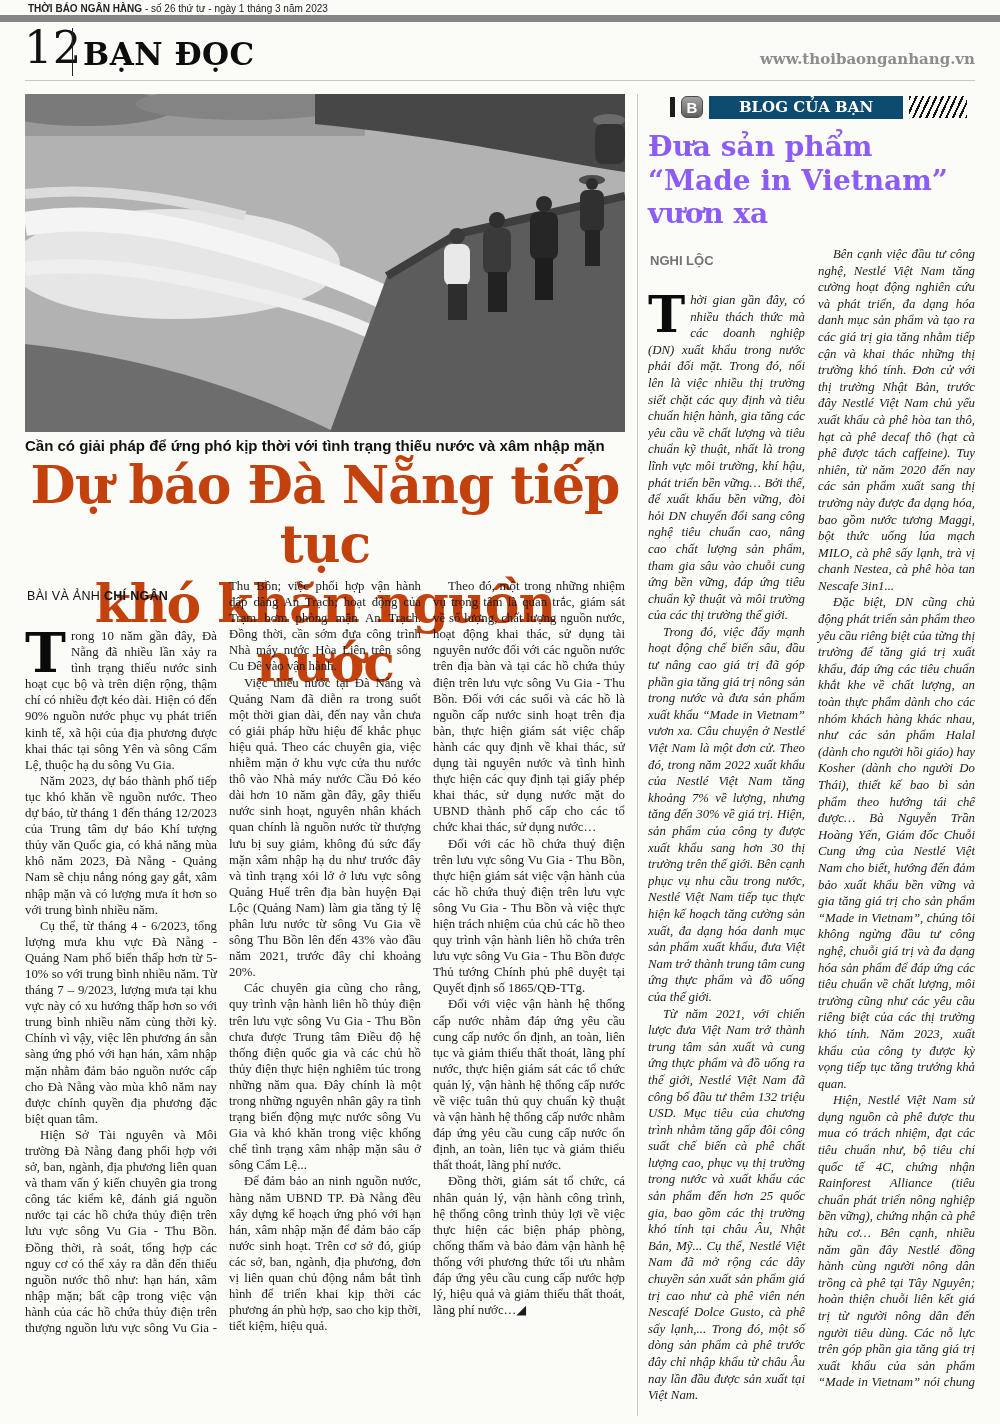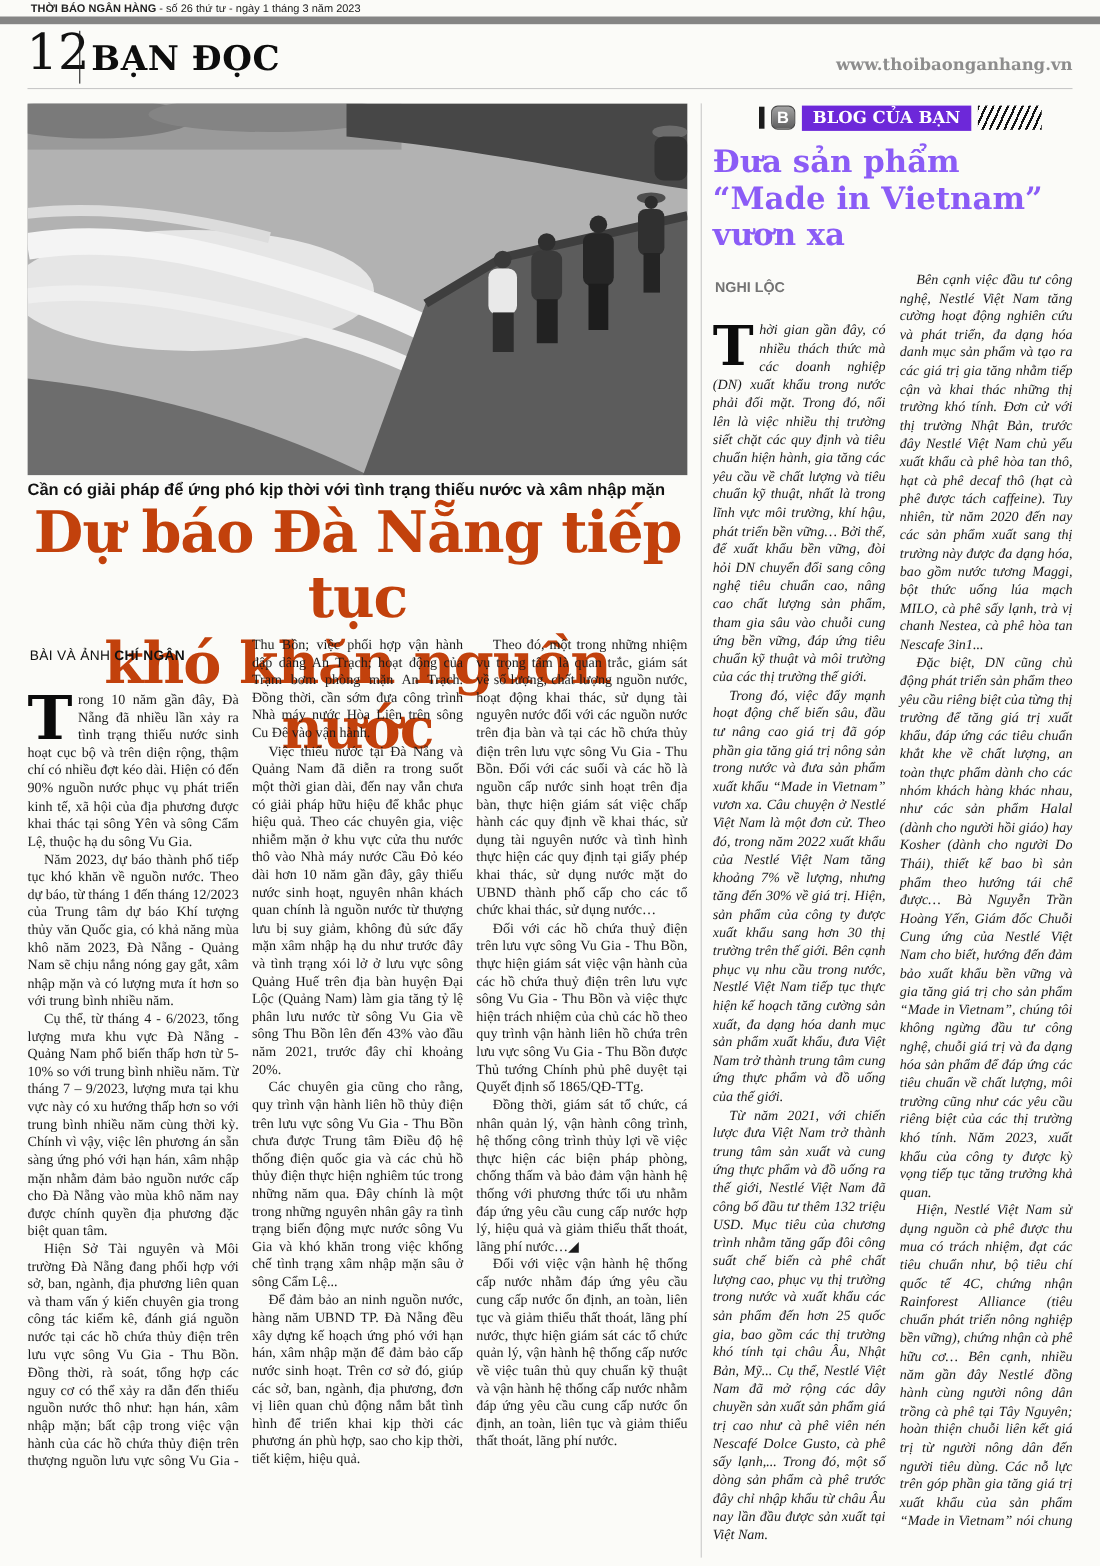--- a/index.html
+++ b/index.html
@@ -45,22 +45,22 @@
   
   .vert-rule{position:absolute;top:94px;left:637px;width:1px;height:1322px;background:#c9c9c9;}
 
   
   .badge-row{position:absolute;top:95px;left:648px;width:327px;height:24px;
              display:flex;align-items:center;justify-content:center;gap:6px;padding-left:14px;box-sizing:border-box;}
   .badge-bar{width:5px;height:20px;background:#1c1c1c;}
   .badge-b{width:22px;height:22px;border-radius:6px;background:linear-gradient(#a3a3a3,#5f5f5f);
            border:1px solid #4a4a4a;color:#fff;font-family:"Liberation Sans",sans-serif;
            font-weight:bold;font-size:15px;display:flex;align-items:center;justify-content:center;box-sizing:border-box;}
-  .badge-label{background:#6d28d9;color:#fff;font-family:"DejaVu Serif",serif;font-weight:bold;
-               font-size:15px;padding:2px 10px 3px;white-space:nowrap;}
+  .badge-label{background:#0c4a6e;color:#fff;font-family:"DejaVu Serif",serif;font-weight:bold;
+               font-size:15px;padding:2px 30px 3px;white-space:nowrap;}
   .badge-stripes{width:58px;height:22px;
                  background:repeating-linear-gradient(115deg,#141414 0 2px,transparent 2px 6px);}
   .blog-headline{position:absolute;top:130px;left:648px;width:327px;text-align:left;
                  font-family:"DejaVu Serif",serif;font-weight:bold;font-size:28px;line-height:1.2;color:#8b5cf6;}
   .blog-byline{position:absolute;top:253px;left:650px;font-family:"Liberation Sans",sans-serif;
                font-weight:bold;font-size:13px;color:#737373;}
   .blog-text{position:absolute;top:246px;left:648px;width:327px;height:1170px;
              column-count:2;column-gap:13px;font-style:italic;font-size:12.8px;line-height:16.6px;
              text-align:justify;overflow:hidden;}
   .blog-text p{margin:0;text-indent:15px;}
@@ -134,22 +134,22 @@
   <div class="main-text">
       <p class="first"><span class="dropcap">T</span>rong 10 năm gần đây, Đà Nẵng đã nhiều lần xảy ra tình trạng thiếu nước sinh hoạt cục bộ và trên diện rộng, thậm chí có nhiều đợt kéo dài. Hiện có đến 90% nguồn nước phục vụ phát triển kinh tế, xã hội của địa phương được khai thác tại sông Yên và sông Cẩm Lệ, thuộc hạ du sông Vu Gia.</p>
       <p>Năm 2023, dự báo thành phố tiếp tục khó khăn về nguồn nước. Theo dự báo, từ tháng 1 đến tháng 12/2023 của Trung tâm dự báo Khí tượng thủy văn Quốc gia, có khả năng mùa khô năm 2023, Đà Nẵng - Quảng Nam sẽ chịu nắng nóng gay gắt, xâm nhập mặn và có lượng mưa ít hơn so với trung bình nhiều năm.</p>
       <p>Cụ thể, từ tháng 4 - 6/2023, tổng lượng mưa khu vực Đà Nẵng - Quảng Nam phổ biến thấp hơn từ 5-10% so với trung bình nhiều năm. Từ tháng 7 – 9/2023, lượng mưa tại khu vực này có xu hướng thấp hơn so với trung bình nhiều năm cùng thời kỳ. Chính vì vậy, việc lên phương án sẵn sàng ứng phó với hạn hán, xâm nhập mặn nhằm đảm bảo nguồn nước cấp cho Đà Nẵng vào mùa khô năm nay được chính quyền địa phương đặc biệt quan tâm.</p>
       <p>Hiện Sở Tài nguyên và Môi trường Đà Nẵng đang phối hợp với sở, ban, ngành, địa phương liên quan và tham vấn ý kiến chuyên gia trong công tác kiểm kê, đánh giá nguồn nước tại các hồ chứa thủy điện trên lưu vực sông Vu Gia - Thu Bồn. Đồng thời, rà soát, tổng hợp các nguy cơ có thể xảy ra dẫn đến thiếu nguồn nước thô như: hạn hán, xâm nhập mặn; bất cập trong việc vận hành của các hồ chứa thủy điện trên thượng nguồn lưu vực sông Vu Gia - Thu Bồn; việc phối hợp vận hành đập dâng An Trạch; hoạt động của Trạm bơm phòng mặn An Trạch. Đồng thời, cần sớm đưa công trình Nhà máy nước Hòa Liên trên sông Cu Đê vào vận hành.</p>
       <p>Việc thiếu nước tại Đà Nẵng và Quảng Nam đã diễn ra trong suốt một thời gian dài, đến nay vẫn chưa có giải pháp hữu hiệu để khắc phục hiệu quả. Theo các chuyên gia, việc nhiễm mặn ở khu vực cửa thu nước thô vào Nhà máy nước Cầu Đỏ kéo dài hơn 10 năm gần đây, gây thiếu nước sinh hoạt, nguyên nhân khách quan chính là nguồn nước từ thượng lưu bị suy giảm, không đủ sức đẩy mặn xâm nhập hạ du như trước đây và tình trạng xói lở ở lưu vực sông Quảng Huế trên địa bàn huyện Đại Lộc (Quảng Nam) làm gia tăng tỷ lệ phân lưu nước từ sông Vu Gia về sông Thu Bồn lên đến 43% vào đầu năm 2021, trước đây chỉ khoảng 20%.</p>
       <p>Các chuyên gia cũng cho rằng, quy trình vận hành liên hồ thủy điện trên lưu vực sông Vu Gia - Thu Bồn chưa được Trung tâm Điều độ hệ thống điện quốc gia và các chủ hồ thủy điện thực hiện nghiêm túc trong những năm qua. Đây chính là một trong những nguyên nhân gây ra tình trạng biến động mực nước sông Vu Gia và khó khăn trong việc khống chế tình trạng xâm nhập mặn sâu ở sông Cẩm Lệ...</p>
       <p>Để đảm bảo an ninh nguồn nước, hàng năm UBND TP. Đà Nẵng đều xây dựng kế hoạch ứng phó với hạn hán, xâm nhập mặn để đảm bảo cấp nước sinh hoạt. Trên cơ sở đó, giúp các sở, ban, ngành, địa phương, đơn vị liên quan chủ động nắm bắt tình hình để triển khai kịp thời các phương án phù hợp, sao cho kịp thời, tiết kiệm, hiệu quả.</p>
       <p>Theo đó, một trong những nhiệm vụ trọng tâm là quan trắc, giám sát về số lượng, chất lượng nguồn nước, hoạt động khai thác, sử dụng tài nguyên nước đối với các nguồn nước trên địa bàn và tại các hồ chứa thủy điện trên lưu vực sông Vu Gia - Thu Bồn. Đối với các suối và các hồ là nguồn cấp nước sinh hoạt trên địa bàn, thực hiện giám sát việc chấp hành các quy định về khai thác, sử dụng tài nguyên nước và tình hình thực hiện các quy định tại giấy phép khai thác, sử dụng nước mặt do UBND thành phố cấp cho các tổ chức khai thác, sử dụng nước…</p>
       <p>Đối với các hồ chứa thuỷ điện trên lưu vực sông Vu Gia - Thu Bồn, thực hiện giám sát việc vận hành của các hồ chứa thuỷ điện trên lưu vực sông Vu Gia - Thu Bồn và việc thực hiện trách nhiệm của chủ các hồ theo quy trình vận hành liên hồ chứa trên lưu vực sông Vu Gia - Thu Bồn được Thủ tướng Chính phủ phê duyệt tại Quyết định số 1865/QĐ-TTg.</p>
+      <p>Đối với việc vận hành hệ thống cấp nước nhằm đáp ứng yêu cầu cung cấp nước ổn định, an toàn, liên tục và giảm thiểu thất thoát, lãng phí nước, thực hiện giám sát các tổ chức quản lý, vận hành hệ thống cấp nước về việc tuân thủ quy chuẩn kỹ thuật và vận hành hệ thống cấp nước nhằm đáp ứng yêu cầu cung cấp nước ổn định, an toàn, liên tục và giảm thiểu thất thoát, lãng phí nước.</p>
       <p>Đồng thời, giám sát tổ chức, cá nhân quản lý, vận hành công trình, hệ thống công trình thủy lợi về việc thực hiện các biện pháp phòng, chống thấm và bảo đảm vận hành hệ thống với phương thức tối ưu nhằm đáp ứng yêu cầu cung cấp nước hợp lý, hiệu quả và giảm thiểu thất thoát, lãng phí nước…◢</p>
-      <p>Đối với việc vận hành hệ thống cấp nước nhằm đáp ứng yêu cầu cung cấp nước ổn định, an toàn, liên tục và giảm thiểu thất thoát, lãng phí nước, thực hiện giám sát các tổ chức quản lý, vận hành hệ thống cấp nước về việc tuân thủ quy chuẩn kỹ thuật và vận hành hệ thống cấp nước nhằm đáp ứng yêu cầu cung cấp nước ổn định, an toàn, liên tục và giảm thiểu thất thoát, lãng phí nước.</p>
     </div>
 
   <div class="vert-rule"></div>
 
   <div class="badge-row">
     <span class="badge-bar"></span>
     <span class="badge-b">B</span>
     <span class="badge-label">BLOG CỦA BẠN</span>
     <span class="badge-stripes"></span>
   </div>

